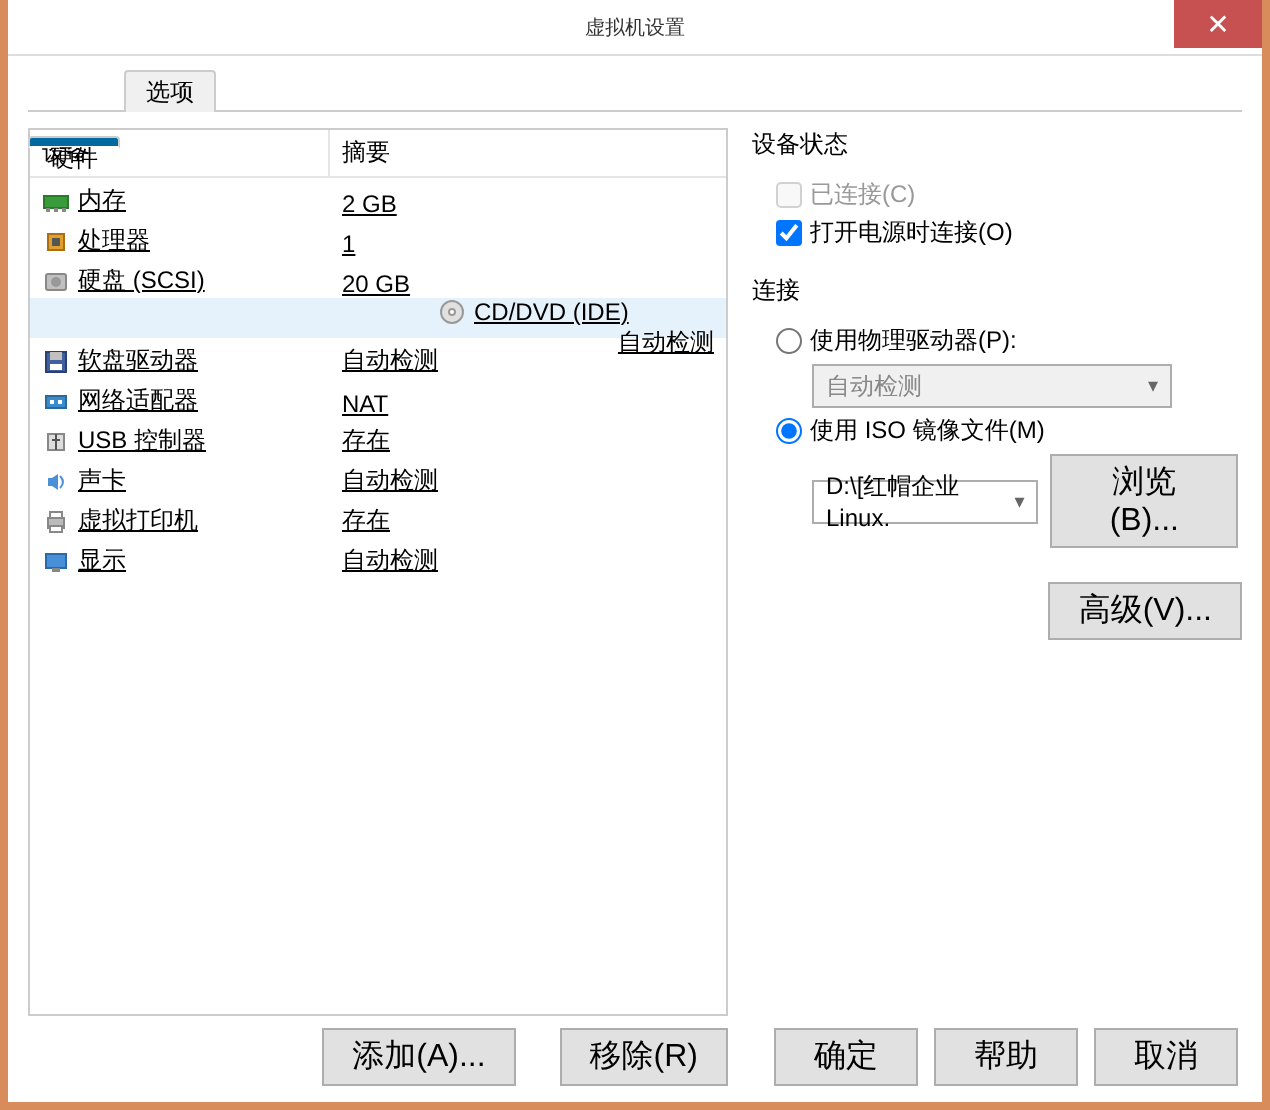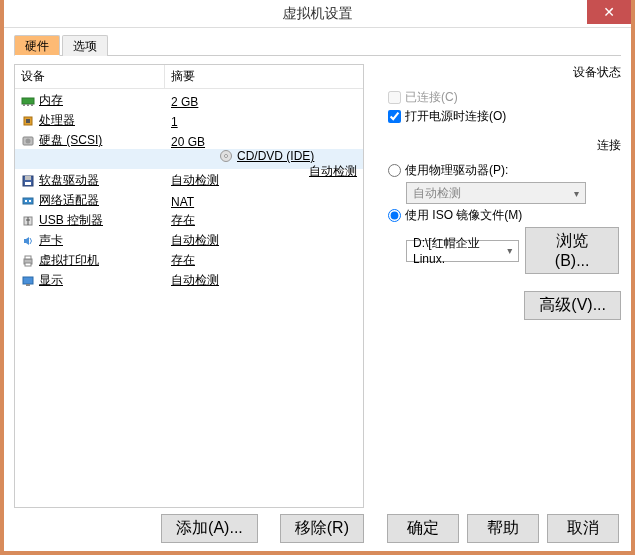--- a/index.html
+++ b/index.html
@@ -20,21 +20,21 @@
   }
   .titlebar {
     height: 28px;
     background: #fff;
     display: flex;
     align-items: center;
     justify-content: center;
     position: relative;
     border-bottom: 1px solid #ddd;
   }
-  .titlebar .title { font-size: 14px; color: #333; }
+  .titlebar .title { font-size: 10px; color: #333; }
   .close-btn {
     position: absolute; right: 0; top: 0;
     width: 44px; height: 24px;
     background: #c75050;
     color: #fff;
     display: flex; align-items: center; justify-content: center;
     font-size: 14px;
     cursor: pointer;
   }
   .client {
@@ -50,22 +50,23 @@
     border: 1px solid #ccc;
     border-bottom: none;
     background: #f0f0f0;
     margin-right: 2px;
     border-radius: 2px 2px 0 0;
     cursor: pointer;
     position: relative;
     top: 1px;
   }
   .tab.active {
-    background: #fdba74;
+    background: #0369a1;
     border-bottom: 1px solid #fff;
+    margin-top: 33px;
   }
   .main-row {
     display: flex;
     gap: 10px;
     margin-top: 8px;
   }
   .left-col { width: 350px; }
   .right-col { flex: 1; }
   .hw-list {
     border: 1px solid #ccc;
@@ -114,21 +115,21 @@
   }
   .btn {
     padding: 3px 14px;
     border: 1px solid #adadad;
     background: #e1e1e1;
     cursor: pointer;
     font-size: 16px;
     min-width: 72px;
     text-align: center;
   }
-  .grp-title { margin: 0 0 4px 2px; text-align: right; }
+  .grp-title { margin: 0 0 4px 2px; }
   .grp-body { padding: 2px 2px 10px 14px; }
   .chk, .rad { display: flex; align-items: center; gap: 4px; margin: 2px 0; }
   .chk input, .rad input { margin: 0; }
   .chk.disabled { color: #999; }
   .select-like {
     height: 22px;
     border: 1px solid #adadad;
     background: #f0f0f0;
     display: flex; align-items: center; justify-content: space-between;
     padding: 0 6px;

